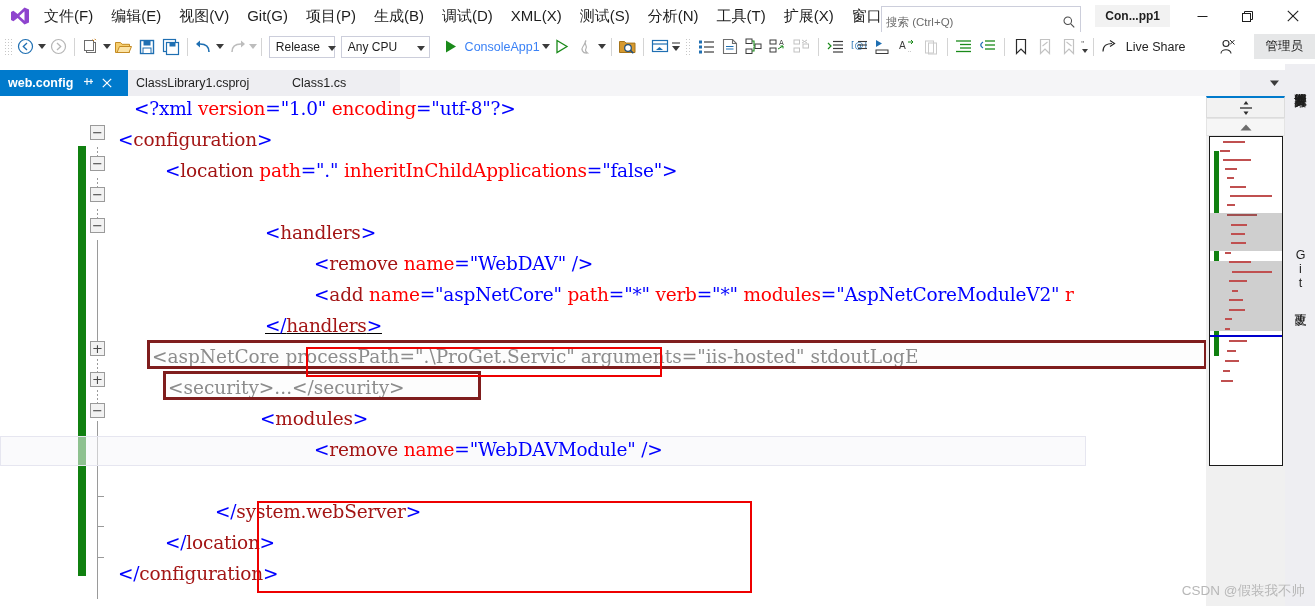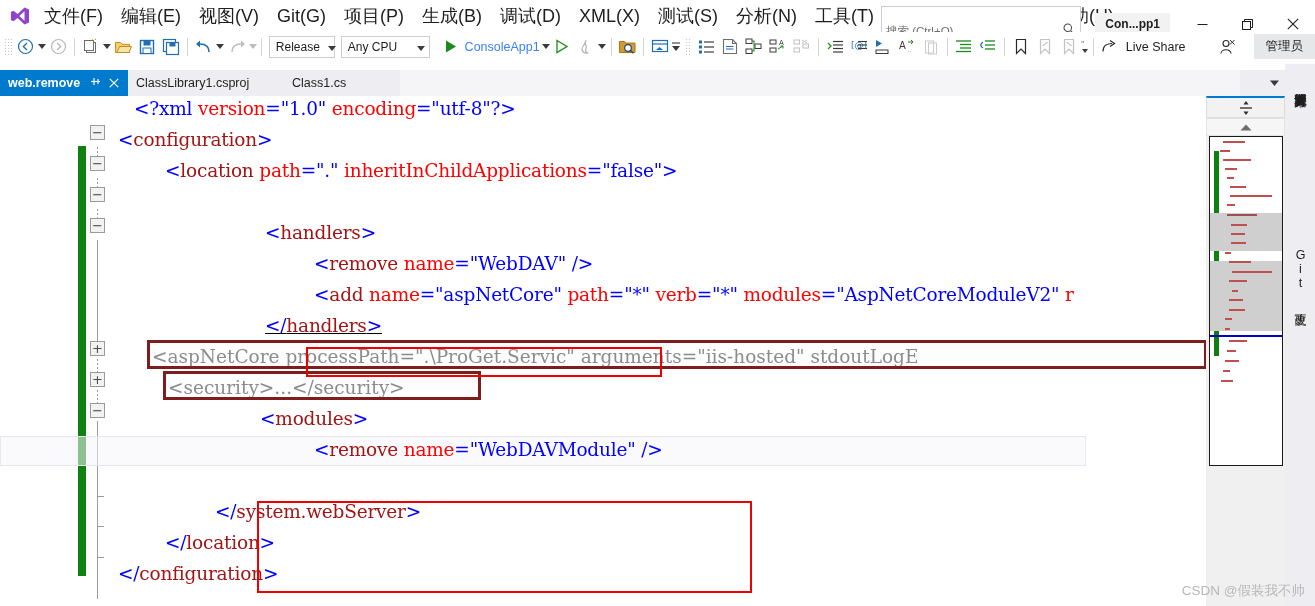--- a/index.html
+++ b/index.html
@@ -17,33 +17,33 @@
     position: absolute; left: 0; top: 0; width: 1315px; height: 32px;
     background: #ffffff;
     display: flex; align-items: center;
   }
   .vs-logo {
     width: 30px; height: 32px; display: flex; align-items: center; justify-content: center;
     margin-left: 5px;
   }
   .menu-items { display: flex; align-items: center; height: 32px; }
   .menu-item {
-    font-size: 18px; color: #1e1e1e; padding: 4px 8px; margin: 0 1px;
+    font-size: 15px; color: #1e1e1e; padding: 4px 8px; margin: 0 1px;
     white-space: nowrap; cursor: default; line-height: 16px;
   }
 
   .search-box {
     position: absolute; left: 881px; top: 6px; width: 200px; height: 21px;
     border: 1px solid #cccedb; background: #fff;
-    display: flex; padding: 15px 4px;
+    display: flex; align-items: center; padding: 15px 4px;
   }
   .search-box .ph { font-size: 11.5px; color: #6b6b6b; flex: 1; line-height: 19px; }
   .search-ico { width: 14px; height: 14px; opacity: .8; }
 
-  .winbtns { position: absolute; right: 0; top: 8px; height: 32px; display: flex; align-items: center; }
+  .winbtns { position: absolute; right: 0; top: 0; height: 32px; display: flex; align-items: center; }
   .acct-chip {
     font-size: 12px; font-weight: bold; color: #1e1e1e; background: #f2f2f2;
     padding: 4px 10px; margin-right: 10px; white-space: nowrap;
   }
   .winbtn {
     width: 45px; height: 32px; display: flex; align-items: center; justify-content: center;
     color: #1e1e1e;
   }
 
   
@@ -521,21 +521,21 @@
         <circle cx="7" cy="4.5" r="3" fill="none" stroke="#2b2b2b" stroke-width="1.1"></circle>
         <path d="M2 14.5 C2 9.5 12 9.5 12 14.5" fill="none" stroke="#2b2b2b" stroke-width="1.1"></path>
         <path d="M11 1 l4.5 4.5 M15.5 1 l-4.5 4.5" stroke="#2b2b2b" stroke-width="1"></path>
       </svg>
     </div>
     <div class="admin-chip">管理员</div>
   </div>
 
   <div class="tabstrip">
     <div class="tab active" style="left:0; width:128px">
-      <span>web.remove</span>
+      <span>web.config</span>
       <span class="pin">
         <svg width="11" height="11" viewBox="0 0 11 11">
           <line x1="1" y1="5.5" x2="10" y2="5.5" stroke="#fff" stroke-width="1.2"></line>
           <line x1="4" y1="2" x2="4" y2="9" stroke="#fff" stroke-width="1.2"></line>
           <line x1="8" y1="3" x2="8" y2="8" stroke="#fff" stroke-width="1.2"></line>
         </svg>
       </span>
       <span class="x">
         <svg width="10" height="10" viewBox="0 0 10 10">
             <line x1="0.8" y1="0.8" x2="9.2" y2="9.2" stroke="#fff" stroke-width="1.2"></line>

